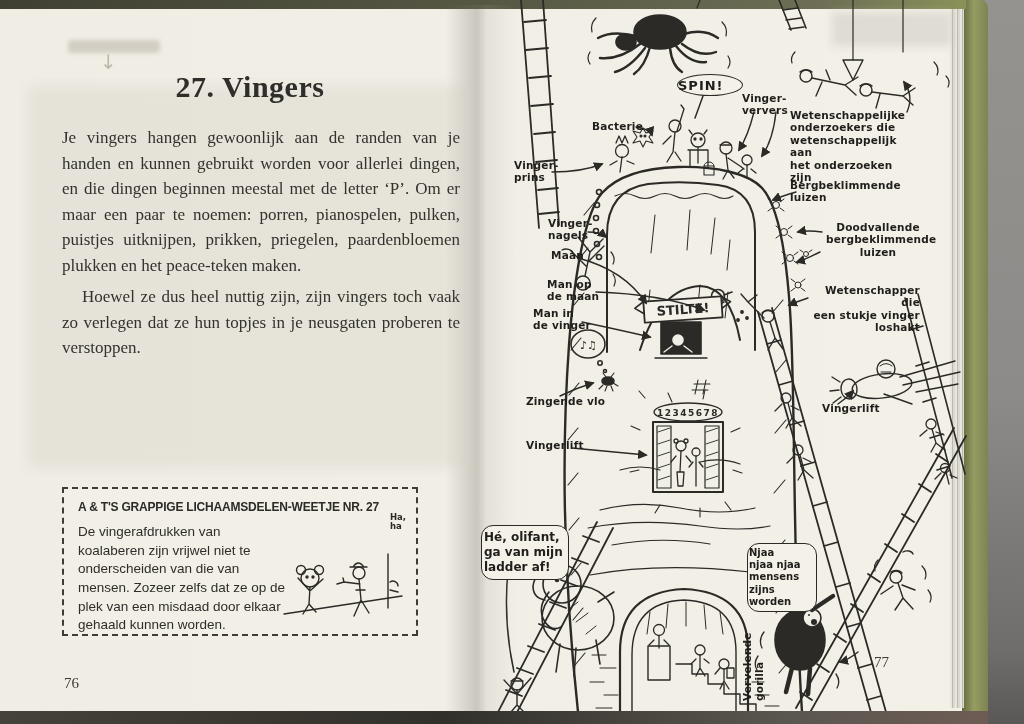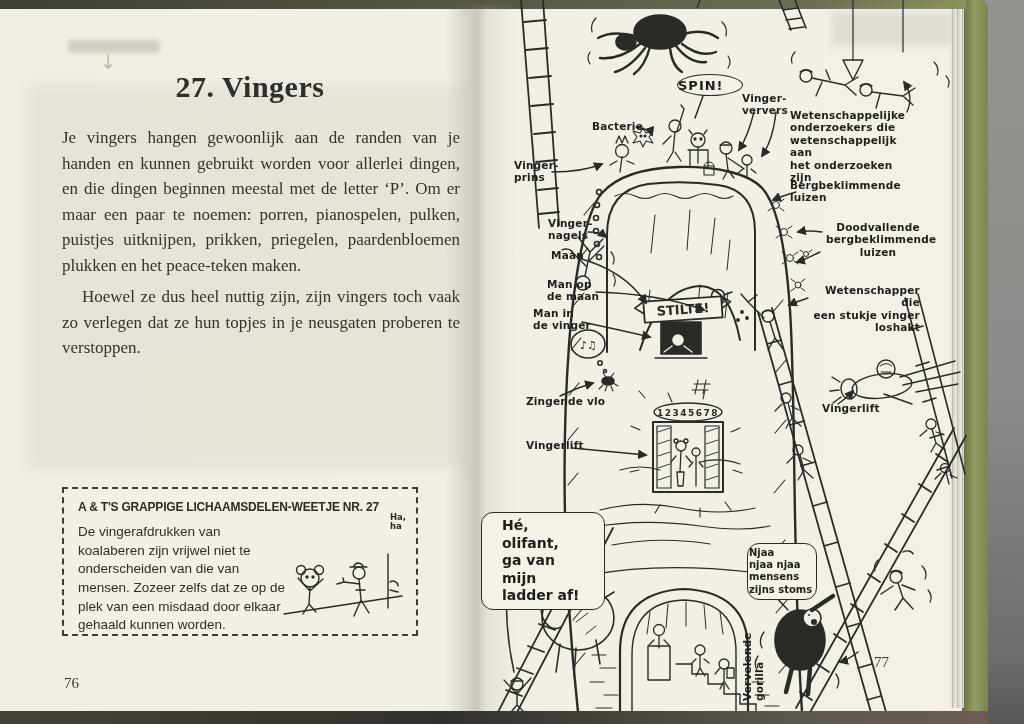--- a/index.html
+++ b/index.html
@@ -46,21 +46,21 @@
   .lbl-ververs{left:742px;top:92px;width:54px;}
   .lbl-onderz{left:790px;top:109px;width:122px;}
   .lbl-bergluis{left:790px;top:179px;width:112px;}
   .lbl-doodluis{left:826px;top:221px;width:104px;text-align:center;}
   .lbl-loshakt{left:810px;top:284px;width:110px;text-align:right;}
   .lbl-neus{left:822px;top:402px;}
   .lbl-gorilla{left:741px;top:701px;transform:rotate(-90deg);transform-origin:0 0;width:110px;}
   
   .bub{font-family:"DejaVu Sans",sans-serif;font-weight:bold;color:#1f1e1a;background:#f4f1e9;border:1.6px solid #2b2a26;text-align:left;white-space:pre-line;}
   .bub-spin{left:677px;top:74px;width:64px;height:20px;border-radius:50%;font-size:13px;line-height:21px;letter-spacing:1px;}
-  .bub-olifant{left:481px;top:512px;width:82px;border-radius:12px;font-size:14px;line-height:1.25;padding:4px 20px;}
+  .bub-olifant{left:481px;top:525px;width:82px;border-radius:12px;font-size:12px;line-height:1.25;padding:4px 2px;}
   .bub-njaa{left:747px;top:543px;width:66px;border-radius:12px;font-size:10px;line-height:1.22;padding:3px 1px;}
   .illu{left:455px;top:0;}
   svg text{font-family:"DejaVu Sans",sans-serif;}
 </style>
 </head>
 <body>
 
 <div class="stage">
   <div class="abs bg-gray"></div>
   <div class="abs page-area"></div>
@@ -413,14 +413,14 @@
   <div class="abs lbl lbl-neus">Vingerlift</div>
   <div class="abs lbl lbl-gorilla">Vervelende gorilla</div>
 
   <div class="abs bub bub-spin">SPIN!</div>
   <div class="abs bub bub-olifant">Hé, olifant,
 ga van mijn
 ladder af!</div>
   <div class="abs bub bub-njaa">Njaa
 njaa njaa
 mensens
-zijns stoms</div>
+zijns worden</div>
 </div>
 
 </body></html>

